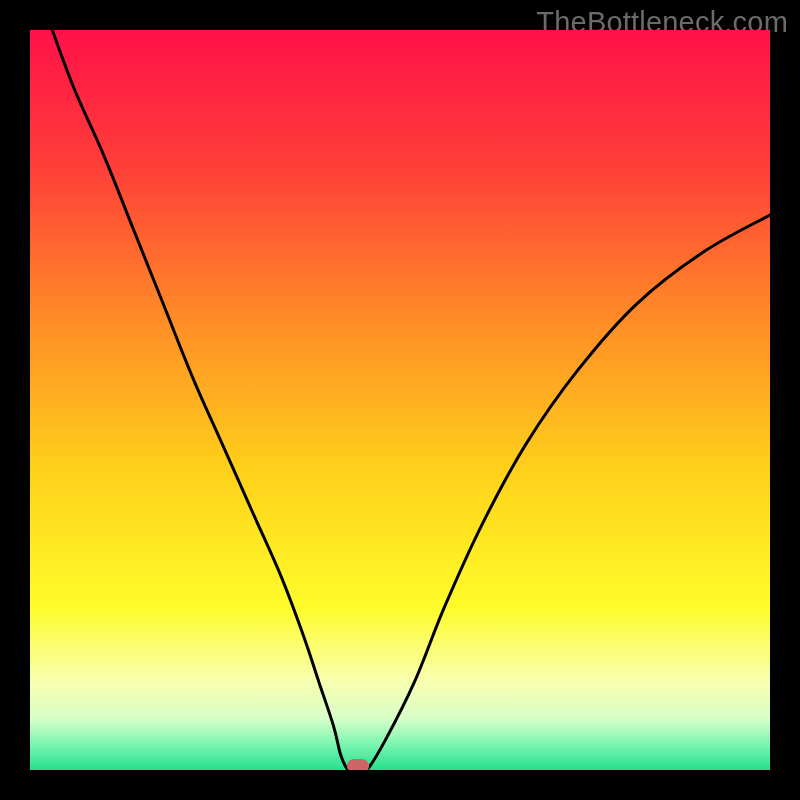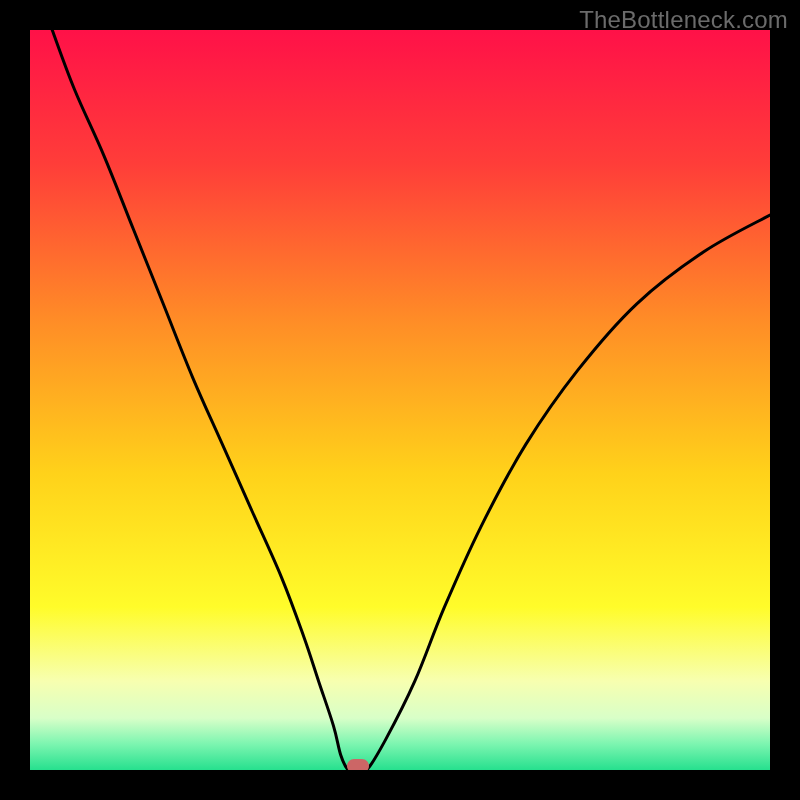--- a/index.html
+++ b/index.html
@@ -39,21 +39,21 @@
     height: 14px;
     background: #cc6666;
     border-radius: 7px;
     transform: translate(-50%, -50%);
   }
   .watermark {
     position: absolute;
     top: 6px;
     right: 12px;
     color: #6b6b6b;
-    font-size: 24px;
+    font-size: 29px;
     font-weight: 500;
     letter-spacing: 0.2px;
     user-select: none;
   }
 </style>
 </head>
 <body>
 
 <div class="frame">
   <div class="watermark">TheBottleneck.com</div>

